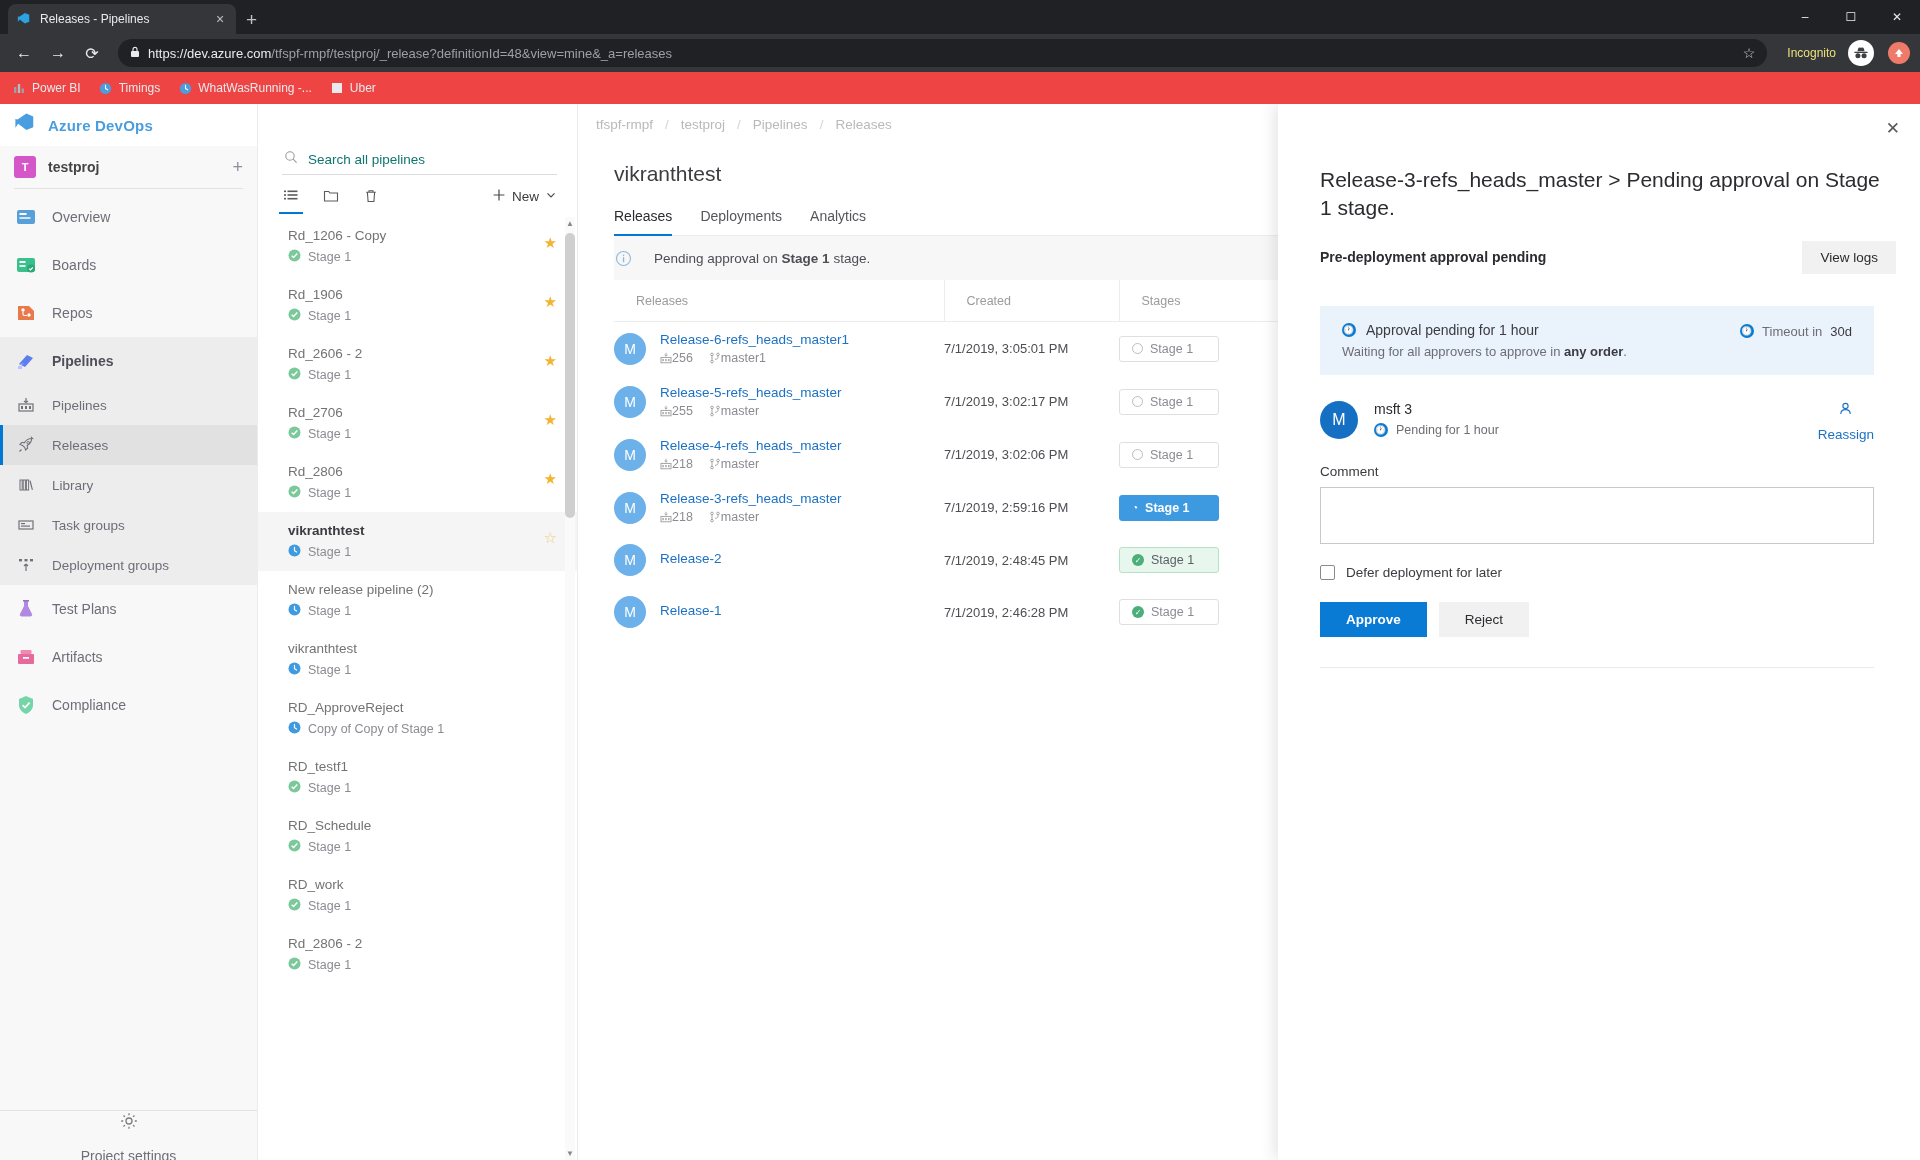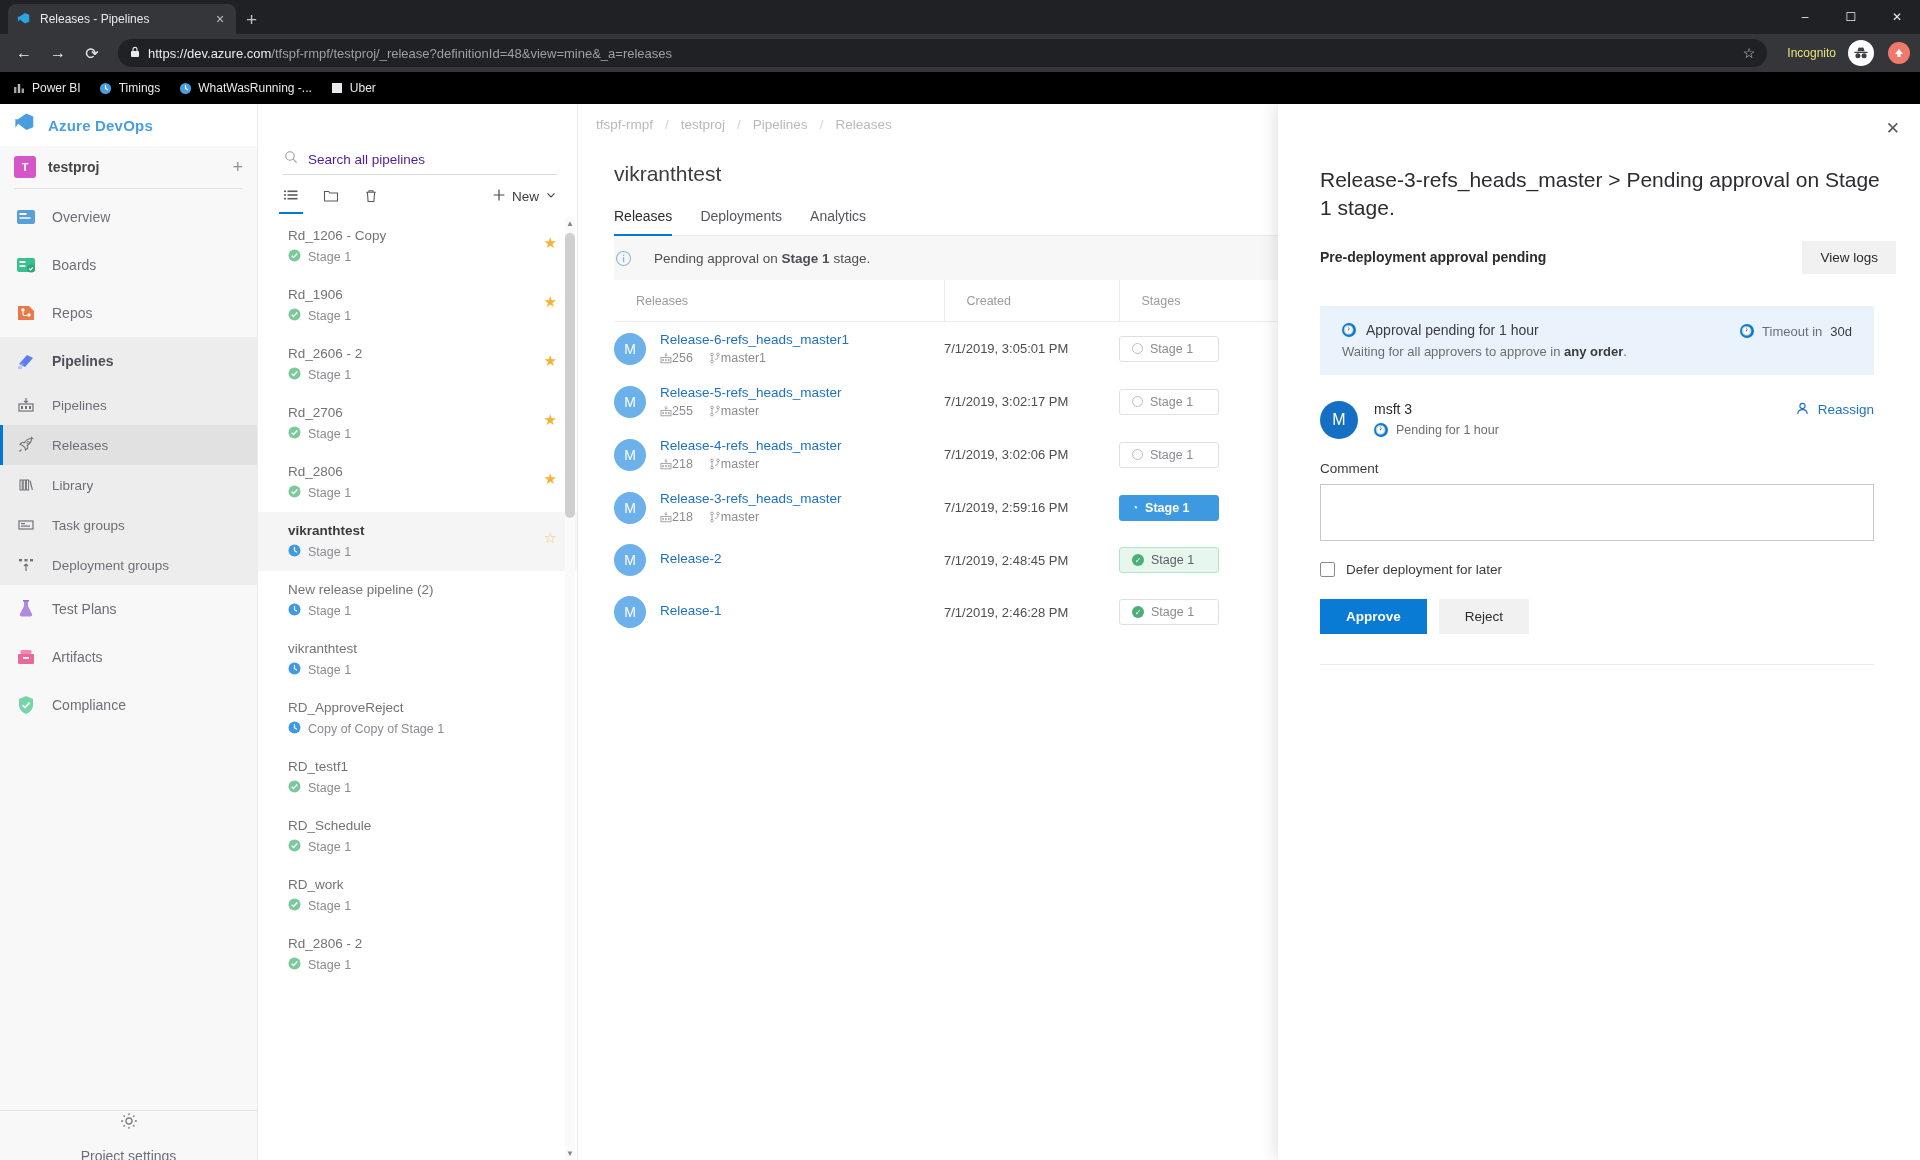--- a/index.html
+++ b/index.html
@@ -49,21 +49,21 @@
   .urltext { font-size: 13px; color: #9aa0a6; white-space: nowrap; overflow: hidden; }
   .urltext b { color: #e8eaed; font-weight: normal; }
   .star { color: #cdd1d5; font-size: 14px; margin-left: auto; padding-left: 10px;}
   .incognito-label { color: #e8e07a; font-size: 12px; margin-left: 8px; white-space: nowrap; }
   .incog-icon { width: 26px; height: 26px; border-radius: 50%; background:#fff;
                 display:flex; align-items:center; justify-content:center; margin-left:6px; }
   .profile-pill { width: 22px; height: 22px; border-radius: 50%; background:#f07a6a;
                   display:flex; align-items:center; justify-content:center; margin-left: 8px; }
 
   .bookmarks {
-    height: 32px; background: #000000; display: flex; align-items: center; padding: 0 12px; gap: 18px;
+    height: 32px; background: #ef4444; display: flex; align-items: center; padding: 0 12px; gap: 18px;
   }
   .bm { display: flex; align-items: center; gap: 6px; color: #e8eaed; font-size: 12px; }
   .bm .bmico { width: 14px; height: 14px; display:flex; align-items:center; justify-content:center; }
 
   
   .app { position: relative; height: calc(1160px - 34px - 38px - 32px); background:#fff; display: flex; }
 
   
   .leftnav { width: 258px; flex: 0 0 258px; background: #f8f8f8; border-right: 1px solid #ececec;
              display: flex; flex-direction: column; position: relative; }
@@ -90,21 +90,21 @@
   .projset { height: 50px; display:flex; align-items:center; gap: 14px; padding: 0 14px;
              border-top: 1px solid #e2e2e2; color:#6e6e78; font-size: 14px; flex-direction: column; }
   .projset .collapse { margin-left: auto; color:#8f8f9a; font-size: 15px; }
 
   
   .pipecol { width: 320px; flex: 0 0 320px; border-right: 1px solid #ececec;
              display:flex; flex-direction: column; background:#fff; padding-top: 40px; }
   .searchwrap { padding: 0 20px 0 24px; }
   .searchbox { display:flex; align-items:center; gap:10px; border-bottom: 1px solid #dcdcdc;
                padding: 6px 2px; }
-  .searchbox .ph { color:#4c1d95; font-size:13.5px; }
+  .searchbox .ph { color:#0f766e; font-size:13.5px; }
   .pipetools { display:flex; align-items:center; padding: 12px 20px 0 24px; gap: 22px; }
   .pipetools .tool { color:#6b6b6b; width:18px; height:18px; display:flex; align-items:center; justify-content:center;}
   .pipetools .tool.sel { position: relative; }
   .pipetools .tool.sel::after { content:""; position:absolute; left:-3px; right:-3px; bottom:-9px; height:2px; background:#0078d4;}
   .newbtn { margin-left:auto; display:flex; align-items:center; gap:6px; color:#3b3b3b; font-size:13.5px; }
   .pipelist { flex:1; overflow: hidden; position: relative; margin-top: 12px; }
   .pipeitem { padding: 11px 20px 11px 30px; display:flex; align-items:flex-start; }
   .pipeitem .pmain { flex:1; }
   .pipeitem .pname { font-size: 13.5px; color:#737373; margin-bottom: 6px; }
   .pipeitem.selected { background:#f5f5f5; }
@@ -178,21 +178,21 @@
   .bline2 b { color:#3b3b40; }
   .bright { display:flex; align-items:center; gap: 8px; font-size: 13px; color:#6d6d74;
             padding-top: 2px; }
   .bright b { color:#3b3b40; font-weight: normal;}
   .clockico { width:14px; height:14px; border-radius:50%; background:#0a7bd4; color:#fff;
               font-size: 9px; display:flex; align-items:center; justify-content:center; flex:0 0 14px;}
   .approver { display:flex; align-items:flex-start; gap: 16px; margin: 26px 0 0 0; }
   .approver .avatar { width: 38px; height:38px; flex:0 0 38px; background:#1570c4; font-size:16px; }
   .apname { font-size: 14px; color:#2b2b30; margin-bottom: 6px; }
   .append { display:flex; align-items:center; gap: 8px; font-size: 12.5px; color:#6d6d74; }
-  .reassign { margin-left:auto; display:flex; align-items:center; gap:8px; color:#1c71c4; font-size:13.5px; }
+  .reassign { margin-left:auto; display:flex; align-items:center; gap:8px; color:#1c71c4; font-size:13.5px;flex-direction:column; }
   .commentlabel { font-size: 13.5px; color:#3b3b40; margin: 22px 0 8px 0; }
   .commentbox { width: 100%; height: 57px; border: 1px solid #c8c8c8; background:#fff;
                 resize: none; font-family: "Liberation Sans", sans-serif; font-size: 13px; padding: 6px; }
   .deferrow { display:flex; align-items:center; gap: 11px; margin: 17px 0 22px 0; }
   .chk { width: 15px; height: 15px; border: 1px solid #8a8a8a; border-radius: 2px; flex:0 0 15px; }
   .deferlbl { font-size: 13.5px; color:#3b3b40; }
   .btnrow { display:flex; gap: 12px; }
   .btn-primary { background:#0a7bd4; color:#fff; border:none; font-size: 13.5px; font-weight:bold;
                  padding: 10px 26px; }
   .btn-secondary { background:#f1f1f1; color:#2b2b30; border:none; font-size: 13.5px;

